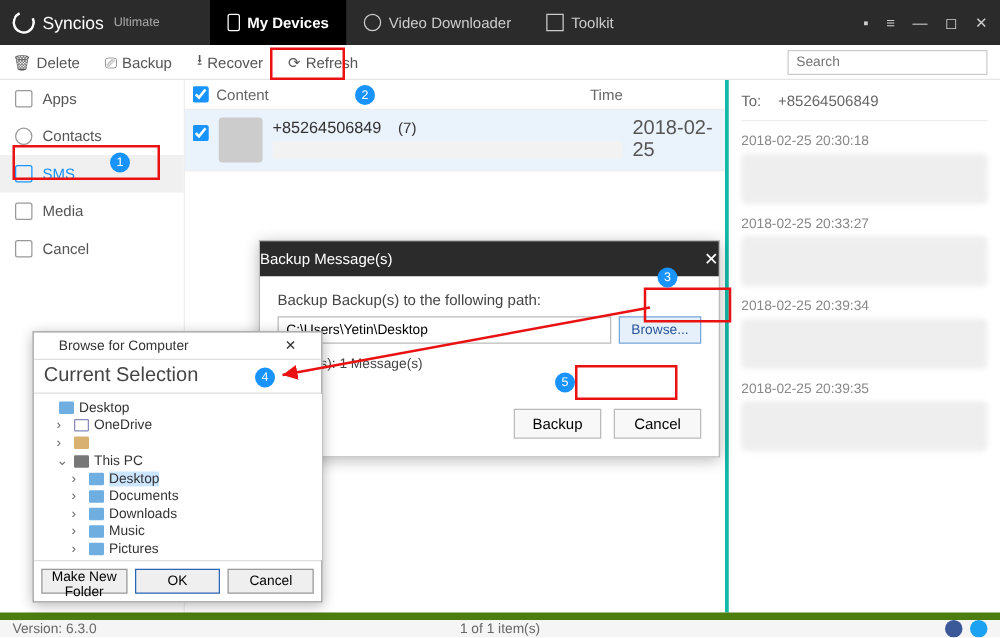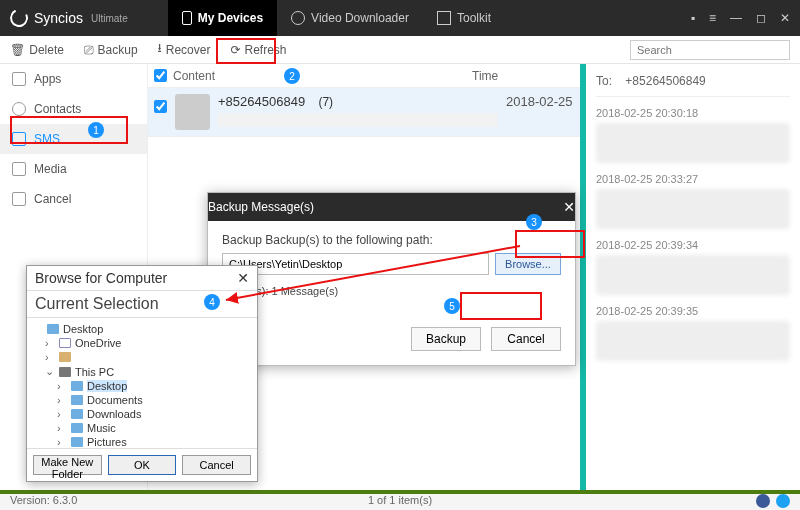--- a/index.html
+++ b/index.html
@@ -30,54 +30,54 @@
   .listhead { display: flex; align-items: center; height: 24px; border-bottom: 1px solid #eee; padding-left: 6px; color: #666; }
   .listhead .col1 { width: 318px; display: flex; align-items: center; gap: 6px; }
   .listhead .col2 { flex: 1; }
   .conv { display: flex; align-items: flex-start; padding: 6px; gap: 8px; border-bottom: 1px solid #eee; }
   .conv.sel { background: #eaf3fb; }
   .conv input[type=checkbox] { margin-top: 6px; }
   .avatar { width: 36px; height: 36px; background: #ccc; border-radius: 3px; }
   .convinfo { flex: 1; }
   .convnum { font-size: 13px; color: #333; }
   .convbody { color: #bbb; background: #f2f2f2; height: 14px; margin-top: 4px; width: 280px; filter: blur(1px); }
-  .convtime { width: 70px; color: #555; font-size: 13px; }
-  .rightpane { flex: none; width: 220px; border-left: 6px solid #14b8a6; padding: 6px 10px; overflow: hidden; }
+  .convtime { width: 70px; color: #555; font-size: 16px; }
+  .rightpane { flex: none; width: 220px; border-left: 3px solid #14b8a6; padding: 6px 10px; overflow: hidden; }
   .to-line { color: #666; padding: 4px 0 8px; border-bottom: 1px solid #eee; }
   .msg { margin: 10px 0; }
   .msg .mtime { color: #888; font-size: 11px; margin-bottom: 4px; }
   .msg .bubble { background: #eee; border-radius: 4px; height: 40px; filter: blur(2px); }
   
   .dialog { position: absolute; left: 207px; top: 192px; width: 369px; background: #fff; border: 1px solid #bbb; box-shadow: 0 2px 12px rgba(0,0,0,0.3); z-index: 10; }
   .dlg-title { background: #2b2b2b; color: #fff; padding: 6px 0; display: flex; align-items: center; }
   .dlg-title .x { margin-left: auto; cursor: pointer; font-size: 14px; }
   .dlg-body { padding: 12px 14px; }
   .dlg-body .lbl { color: #444; margin-bottom: 6px; }
   .pathrow { display: flex; gap: 6px; margin-bottom: 10px; }
   .pathrow input { flex: 1; height: 22px; border: 1px solid #bbb; padding: 0 6px; font-size: 11px; }
   .pathrow button { width: 66px; height: 22px; background: #e6f0fa; border: 1px solid #7aa7d9; color: #2a5699; cursor: pointer; font-size: 11px; }
   .dlg-info { color: #444; margin-bottom: 10px; font-size: 11px; }
   .dlg-foot { display: flex; justify-content: flex-end; gap: 10px; padding: 8px 14px 14px; }
   .dlg-foot button { width: 70px; height: 24px; border: 1px solid #bbb; background: #f8f8f8; cursor: pointer; font-size: 12px; }
   
   .browsewin { position: absolute; left: 26px; top: 265px; width: 232px; height: 217px; background: #fff; border: 1px solid #999; box-shadow: 0 2px 10px rgba(0,0,0,0.3); z-index: 20; display: flex; flex-direction: column; }
-  .bw-title { padding: 4px 8px; display: flex; align-items: center; font-size: 14px; border-bottom: 1px solid #ddd; }
+  .bw-title { padding: 4px 20px; display: flex; align-items: center; font-size: 11px; border-bottom: 1px solid #ddd; }
   .bw-title .x { margin-left: auto; cursor: pointer; }
   .bw-sub { padding: 4px 8px; font-size: 16px; color: #444; border-bottom: 1px solid #ddd; }
   .tree { flex: 1; overflow: auto; padding: 4px 6px; font-size: 11px; background: #fff; }
   .tree .titem { display: flex; align-items: center; gap: 4px; padding: 1px 0; }
   .tree .titem .exp { width: 10px; color: #666; }
   .tree .fico { width: 12px; height: 10px; background: #6faee0; border-radius: 1px; }
   .tree .indent1 { padding-left: 12px; }
   .tree .indent2 { padding-left: 24px; }
   .tree .sel { background: #cde6ff; }
   .bw-foot { display: flex; gap: 6px; padding: 6px; border-top: 1px solid #ddd; }
   .bw-foot button { flex: 1; height: 20px; border: 1px solid #999; background: #efefef; font-size: 11px; cursor: pointer; }
   
-  .statusbar { position: absolute; bottom: 0; left: 0; right: 0; height: 20px; background: #f5f5f5; border-top: 4px solid #4d7c0f; display: flex; align-items: flex-start; padding: 0 10px; font-size: 11px; color: #666; }
+  .statusbar { position: absolute; bottom: 0; left: 0; right: 0; height: 20px; background: #f5f5f5; border-top: 6px solid #4d7c0f; display: flex; align-items: center; padding: 0 10px; font-size: 11px; color: #666; }
   .statusbar .center { position: absolute; left: 50%; transform: translateX(-50%); }
   .statusbar .social { margin-left: auto; display: flex; gap: 6px; }
   .statusbar .sico { width: 14px; height: 14px; border-radius: 50%; background: #1da1f2; }
   
   .redbox { position: absolute; border: 2px solid #e91111; z-index: 30; pointer-events: none; }
   .numbadge { position: absolute; width: 16px; height: 16px; border-radius: 50%; background: #1893ff; color: #fff; font-size: 10px; display: flex; align-items: center; justify-content: center; z-index: 31; pointer-events: none; }
   svg.arrow { position: absolute; z-index: 29; pointer-events: none; }
   .chk { width: 13px; height: 13px; accent-color: #1893ff; }
   .ico { display:inline-block; width:14px; height:14px; }
 </style>

